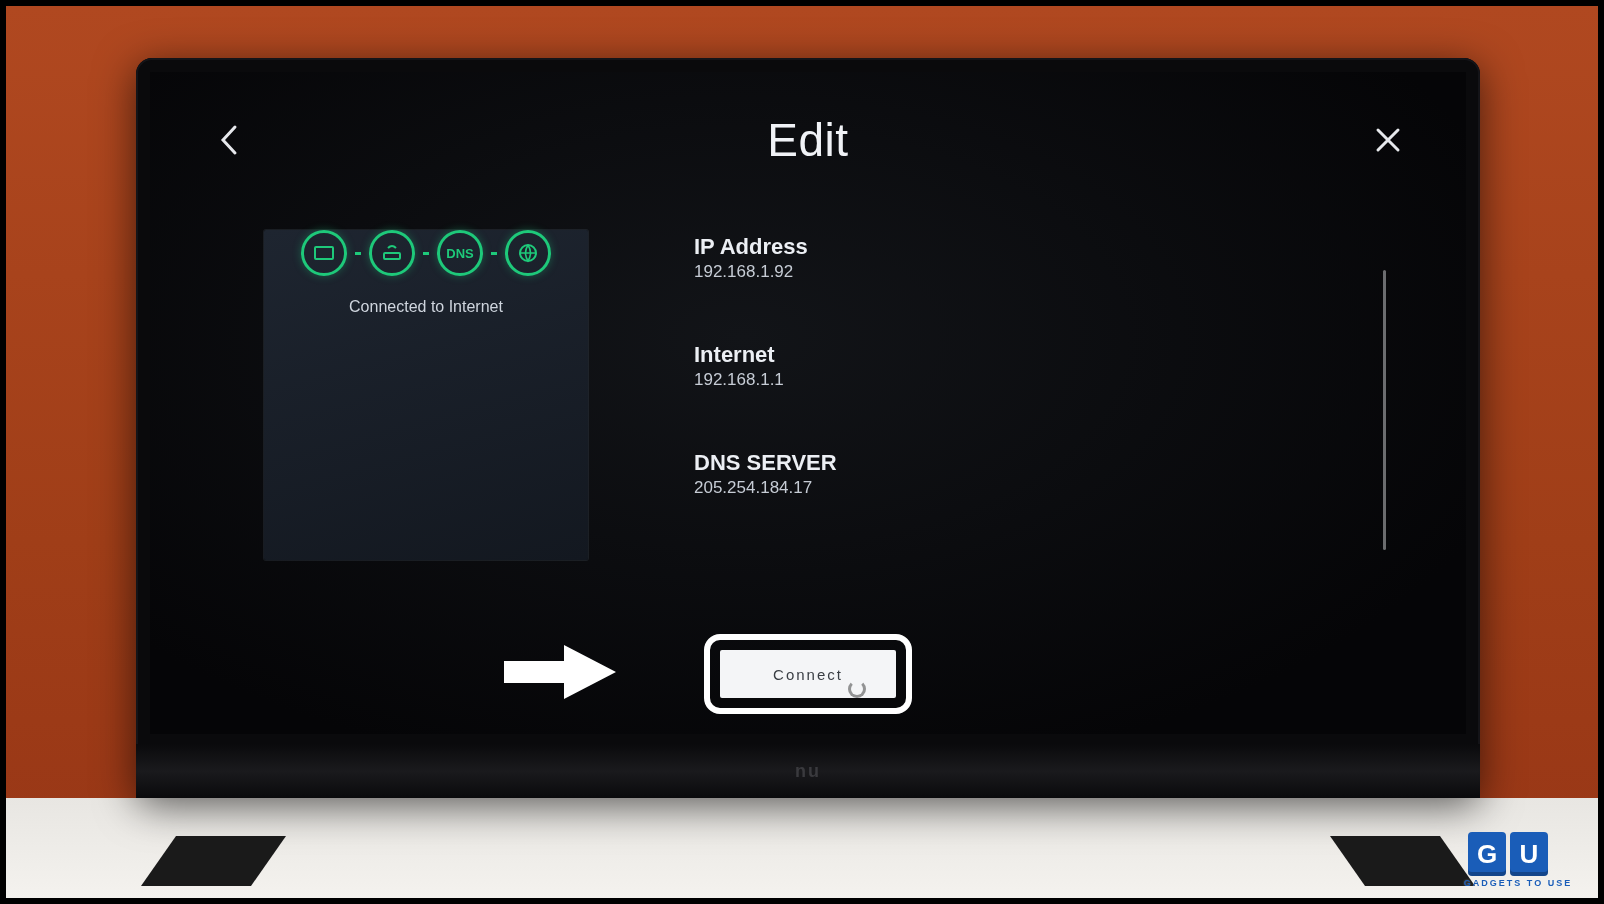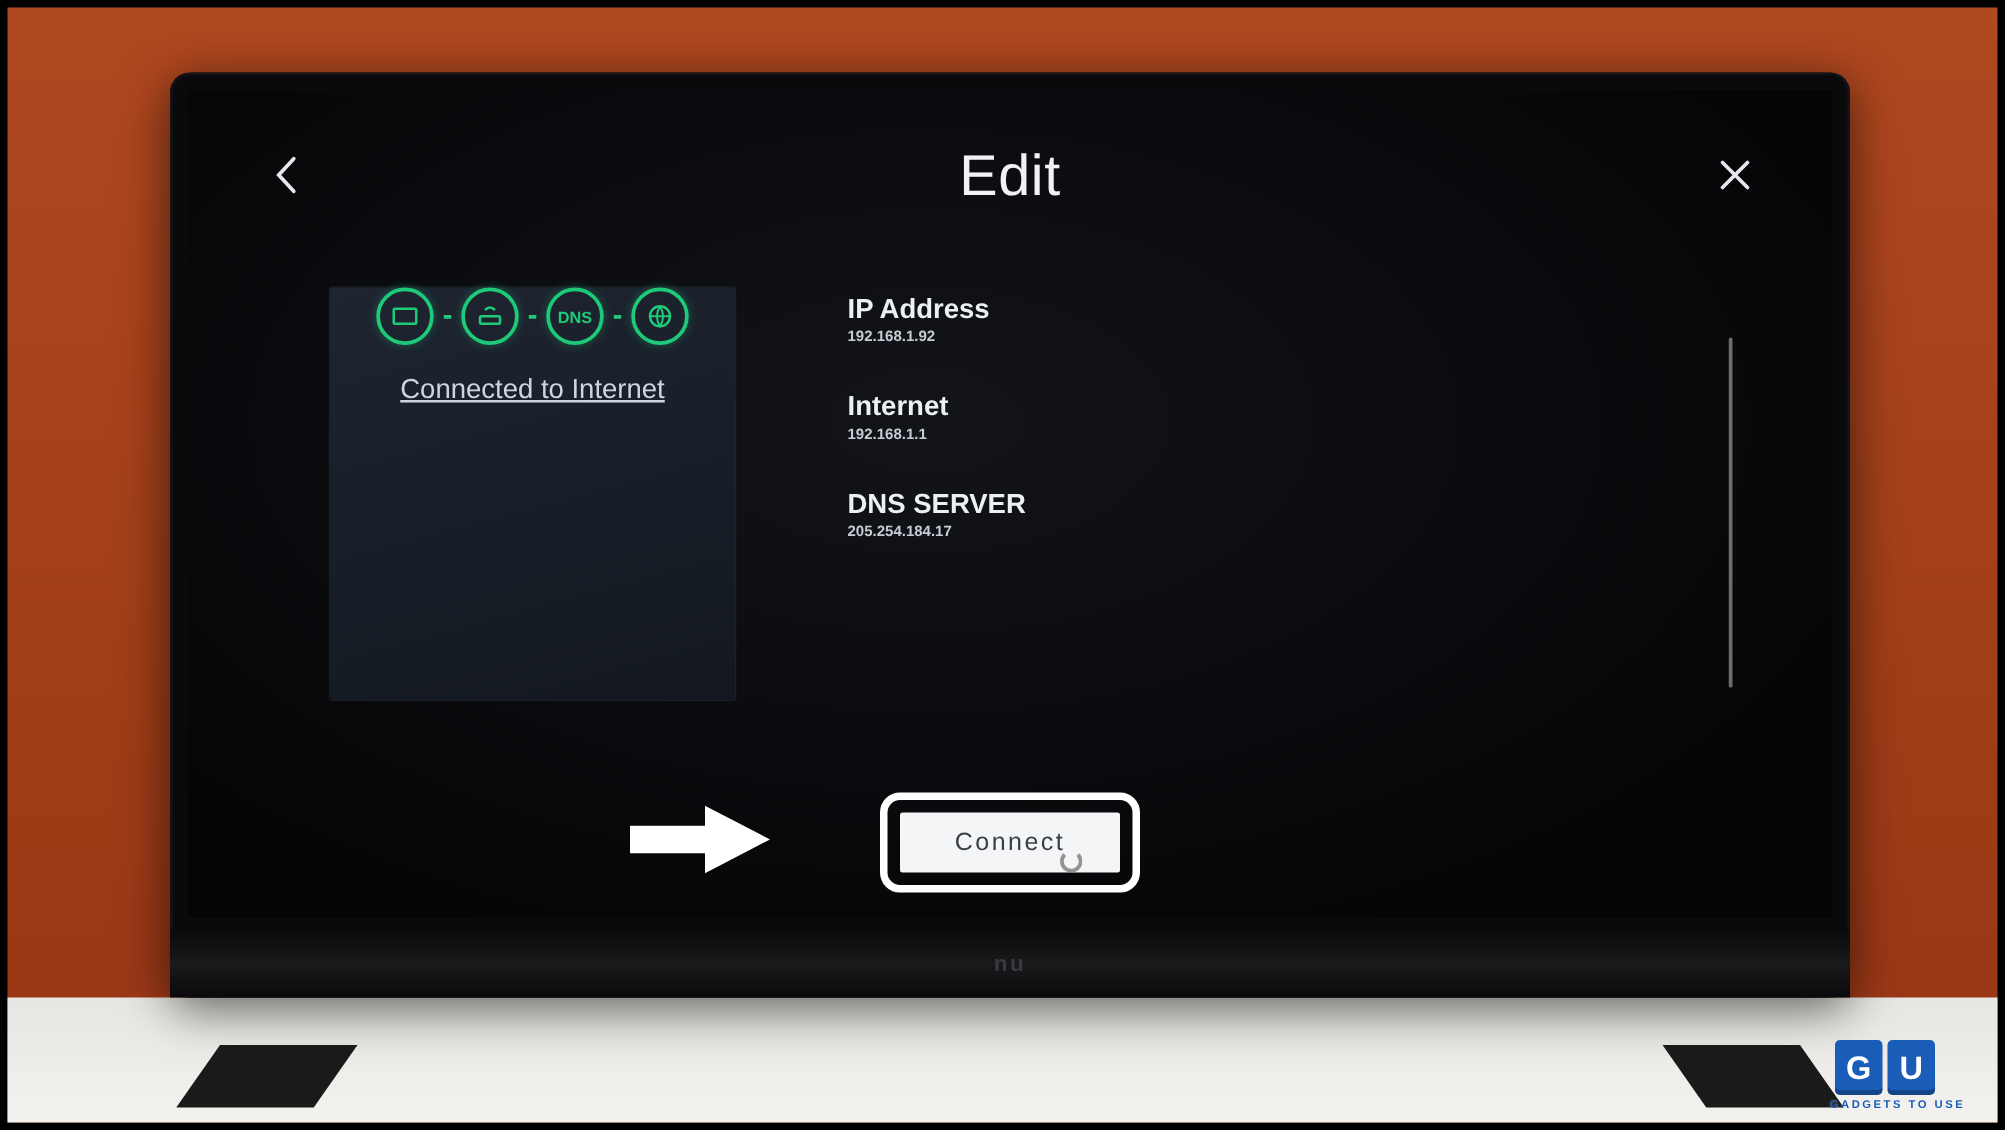--- a/index.html
+++ b/index.html
@@ -131,39 +131,39 @@
       font-size: 13px;
       font-weight: 700;
       box-shadow: 0 0 8px rgba(30,201,122,0.35);
     }
     .link {
       width: 6px; height: 3px;
       background: #1ec97a;
     }
     .status-text {
       color: #cfd5de;
-      font-size: 22px;
+      font-size: 16px;
       font-weight: 400;
-      text-decoration: underline;
     }
     
     .details {
       display: flex;
       flex-direction: column;
-      gap: 36px;
+      gap: 60px;
       padding-top: 4px;
+      margin-left: 16px;
     }
     .field-label {
       font-size: 22px;
       font-weight: 700;
       color: #eceff4;
     }
     .field-value {
-      font-size: 12px;
-      font-weight: 700;
+      font-size: 17px;
+      font-weight: 400;
       color: #c6ccd5;
       margin-top: 2px;
     }
     
     .scrollbar {
       position: absolute;
       right: 26px;
       top: 40px;
       width: 3px;
       height: 280px;
@@ -183,21 +183,21 @@
       border: 6px solid #fff;
       border-radius: 16px;
       padding: 10px;
       display: inline-block;
     }
     .connect-btn {
       width: 176px;
       height: 48px;
       background: #f4f5f7;
       color: #3a3e44;
-      font-size: 20px;
+      font-size: 15px;
       letter-spacing: 2px;
       display: flex;
       align-items: center;
       justify-content: center;
       border-radius: 2px;
       cursor: pointer;
       position: relative;
     }
     .cursor-spinner {
       position: absolute;

